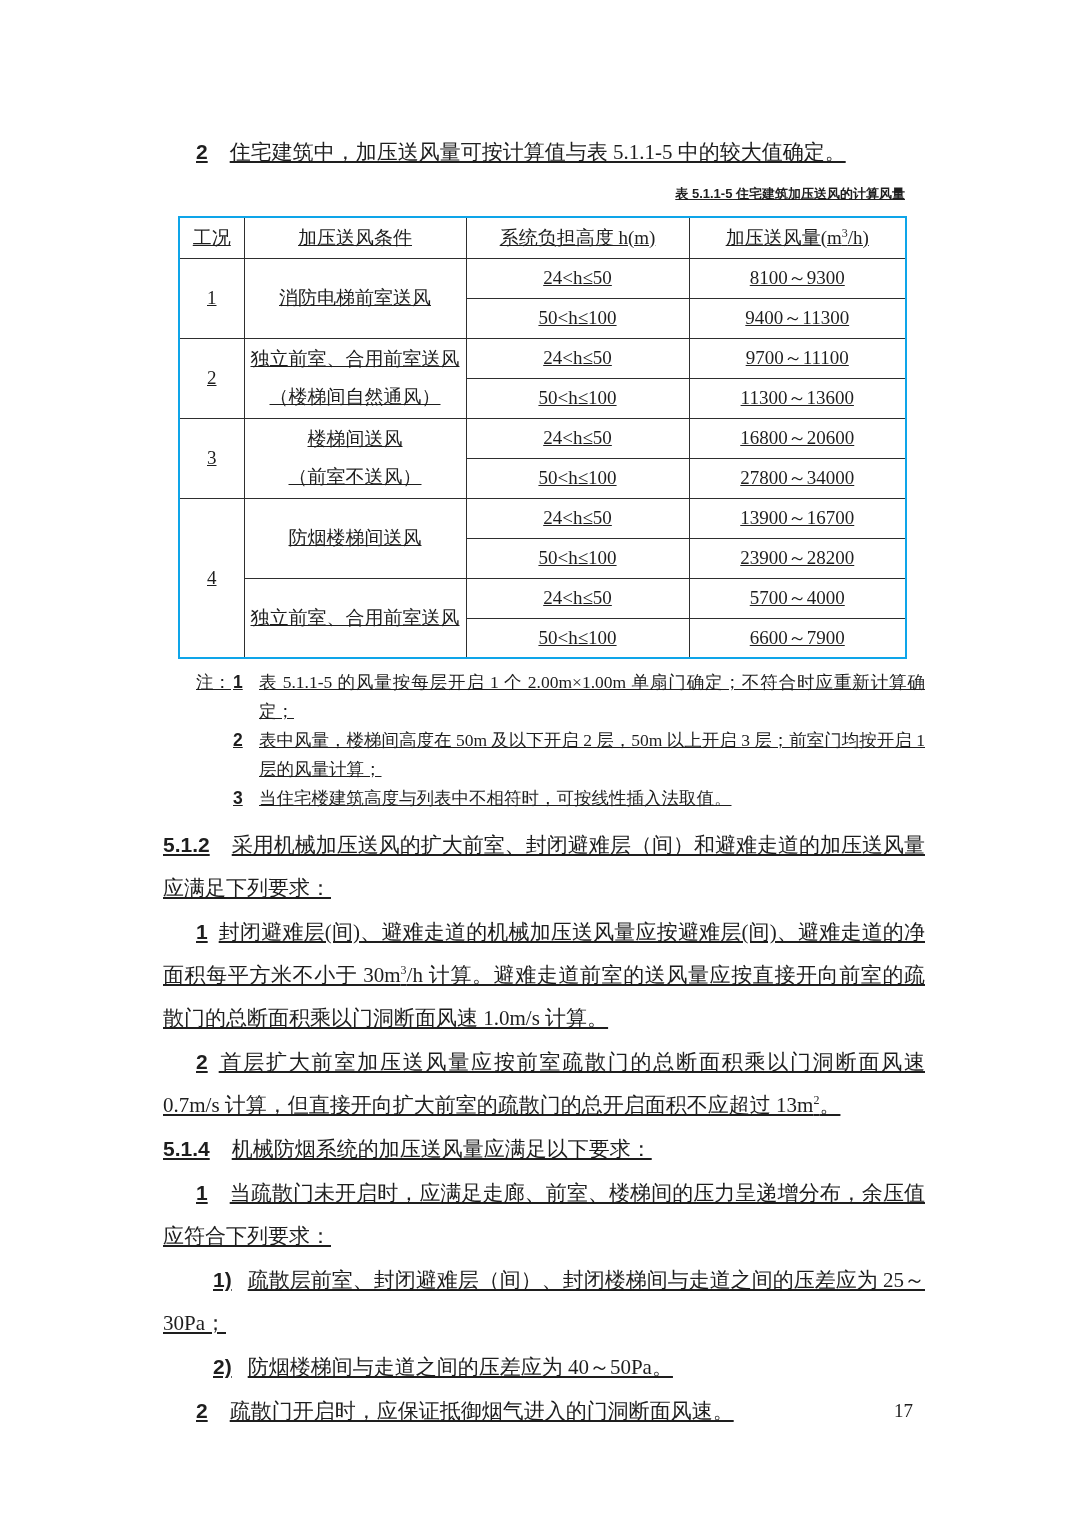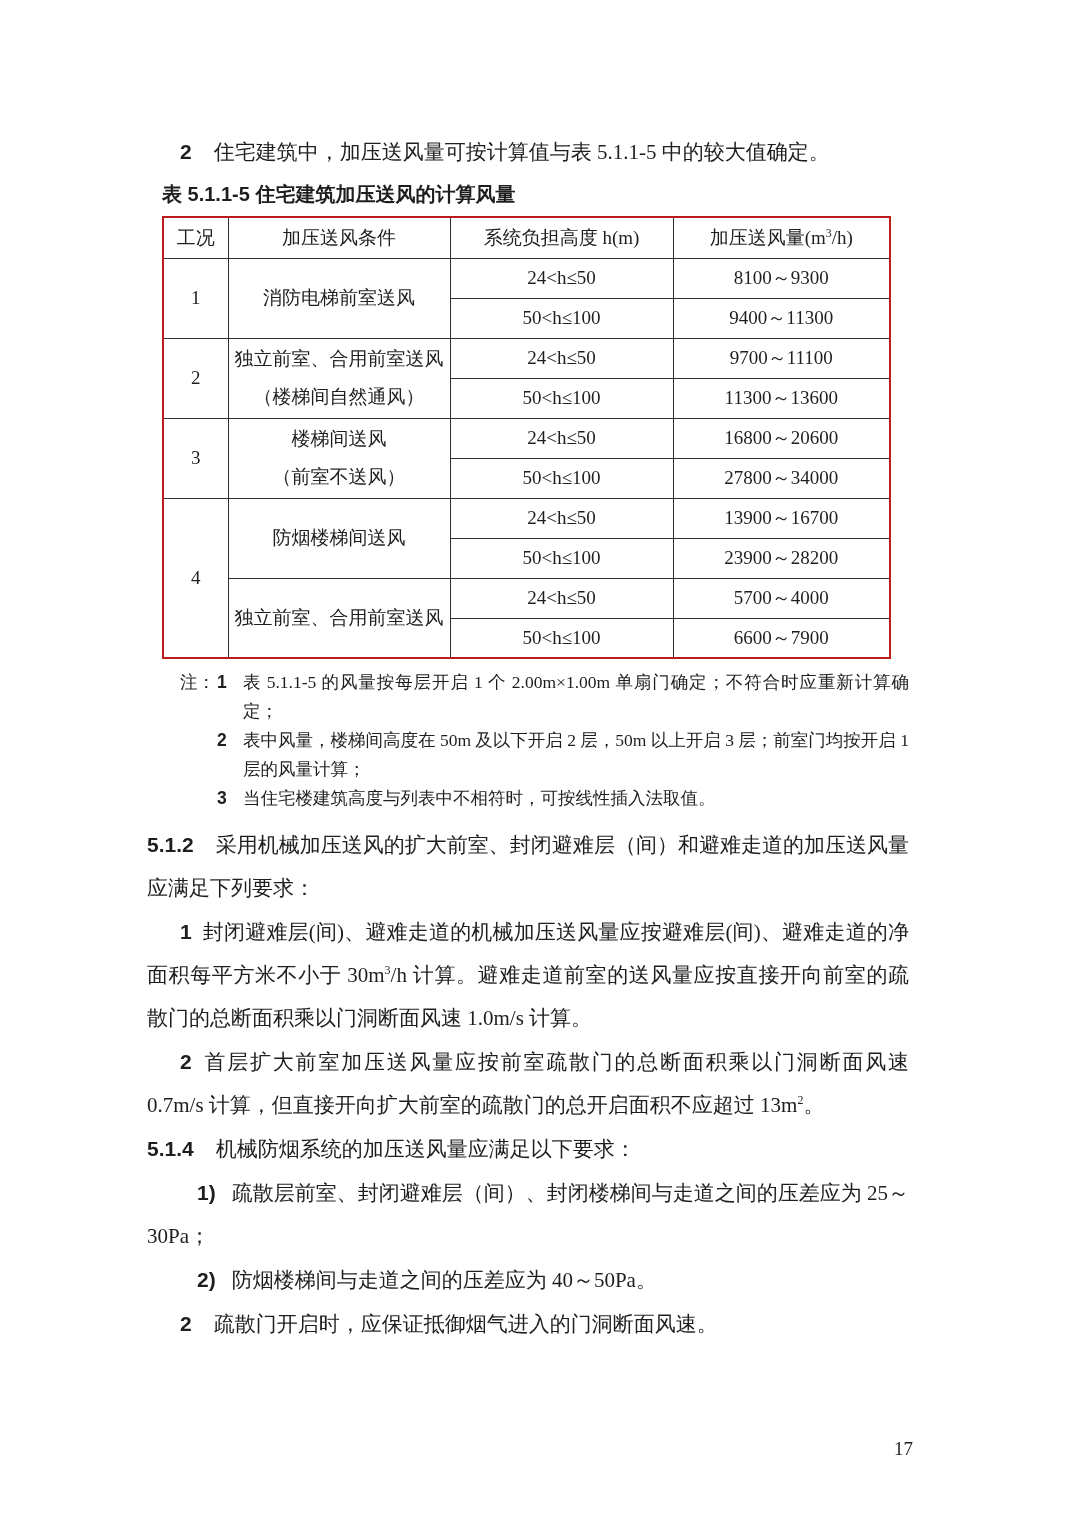--- a/index.html
+++ b/index.html
@@ -1,53 +1,53 @@
 <!DOCTYPE html>
 <html><head>
 <meta charset="utf-8">
 <style>
   html,body{margin:0;padding:0;}
   body{
     width:1080px;height:1527px;background:#ffffff;position:relative;
     font-family:"Liberation Serif","DejaVu Serif",serif;color:#1e1e1e;
     overflow:hidden;
   }
-  .content{position:absolute;left:147px;top:130px;width:762px;}
+  .content{position:absolute;left:163px;top:130px;width:762px;text-decoration:underline;}
   .para{font-size:21px;line-height:43px;text-align:justify;margin:0;}
   .indent{text-indent:33px;}
   .indent2{text-indent:50px;}
   .num{font-weight:bold;font-family:"Liberation Sans","DejaVu Sans",sans-serif;}
   .gap-lg{margin-right:22px;}
   .gap-md{margin-right:16px;}
   .gap-sm{margin-right:11px;}
   .table-title{
-    font-size:20px;font-weight:bold;line-height:28px;margin:6px 0 0 15px;
-    width:727px;text-align:left;
+    font-size:13px;font-weight:bold;line-height:28px;margin:6px 0 0 15px;
+    width:727px;text-align:right;
     font-family:"Liberation Sans","DejaVu Sans",sans-serif;
   }
   table.dtable{
     border-collapse:collapse;table-layout:fixed;
     width:727px;margin:8px 0 0 15px;
-    border:2px solid #b91c1c;
+    border:2px solid #0ea5e9;
   }
   table.dtable th,table.dtable td{
     border:1.5px solid #2e2e2e;text-align:center;vertical-align:middle;
     font-size:19px;font-weight:normal;padding:0 2px;
   }
   table.dtable thead tr{height:41px;}
   table.dtable tbody tr{height:40px;}
   .cond2{display:flex;flex-direction:column;justify-content:space-around;height:76px;}
   sup{font-size:12px;line-height:0;}
   .notes{margin:9px 0 2px 0;font-size:17.5px;line-height:29px;}
   .note-row{display:grid;grid-template-columns:33px 37px 26px 1fr;}
   .note-text{text-align:justify;}
   .note-num{font-weight:bold;font-family:"Liberation Sans","DejaVu Sans",sans-serif;}
   .body-text{margin-top:10px;}
   .page-num{
-    position:absolute;top:1434px;left:163px;width:762px;
+    position:absolute;top:1396px;left:163px;width:762px;
     text-align:right;padding-right:12px;box-sizing:border-box;
     font-size:19px;line-height:30px;
   }
 </style>
 </head>
 <body>
 
 <div class="content">
 
   <p class="para indent"><span class="num gap-lg">2</span><span>住宅建筑中，加压送风量可按计算值与表 5.1.1-5 中的较大值确定。</span></p>
@@ -160,20 +160,21 @@
   <div class="body-text">
     <p class="para"><span class="num gap-lg">5.1.2</span><span>采用机械加压送风的扩大前室、封闭避难层（间）和避难走道的加压送风量应满足下列要求：</span></p>
 
     <p class="para indent"><span class="num gap-sm">1</span><span>封闭避难层(间)、避难走道的机械加压送风量应按避难层(间)、避难走道的净面积每平方米不小于 30m</span><sup>3</sup><span>/h 计算。避难走道前室的送风量应按直接开向前室的疏散门的总断面积乘以门洞断面风速 1.0m/s 计算。</span></p>
 
     <p class="para indent"><span class="num gap-sm">2</span><span>首层扩大前室加压送风量应按前室疏散门的总断面积乘以门洞断面风速 0.7m/s 计算，但直接开向扩大前室的疏散门的总开启面积不应超过 13m</span><sup>2</sup><span>。</span></p>
 
 
     <p class="para"><span class="num gap-lg">5.1.4</span><span>机械防烟系统的加压送风量应满足以下要求：</span></p>
 
+    <p class="para indent"><span class="num gap-lg">1</span><span>当疏散门未开启时，应满足走廊、前室、楼梯间的压力呈递增分布，余压值应符合下列要求：</span></p>
 
     <p class="para indent2"><span class="num gap-md">1)</span><span>疏散层前室、封闭避难层（间）、封闭楼梯间与走道之间的压差应为 25～30Pa；</span></p>
 
     <p class="para indent2"><span class="num gap-md">2)</span><span>防烟楼梯间与走道之间的压差应为 40～50Pa。</span></p>
 
     <p class="para indent"><span class="num gap-lg">2</span><span>疏散门开启时，应保证抵御烟气进入的门洞断面风速。</span></p>
   </div>
 
 </div>
 

